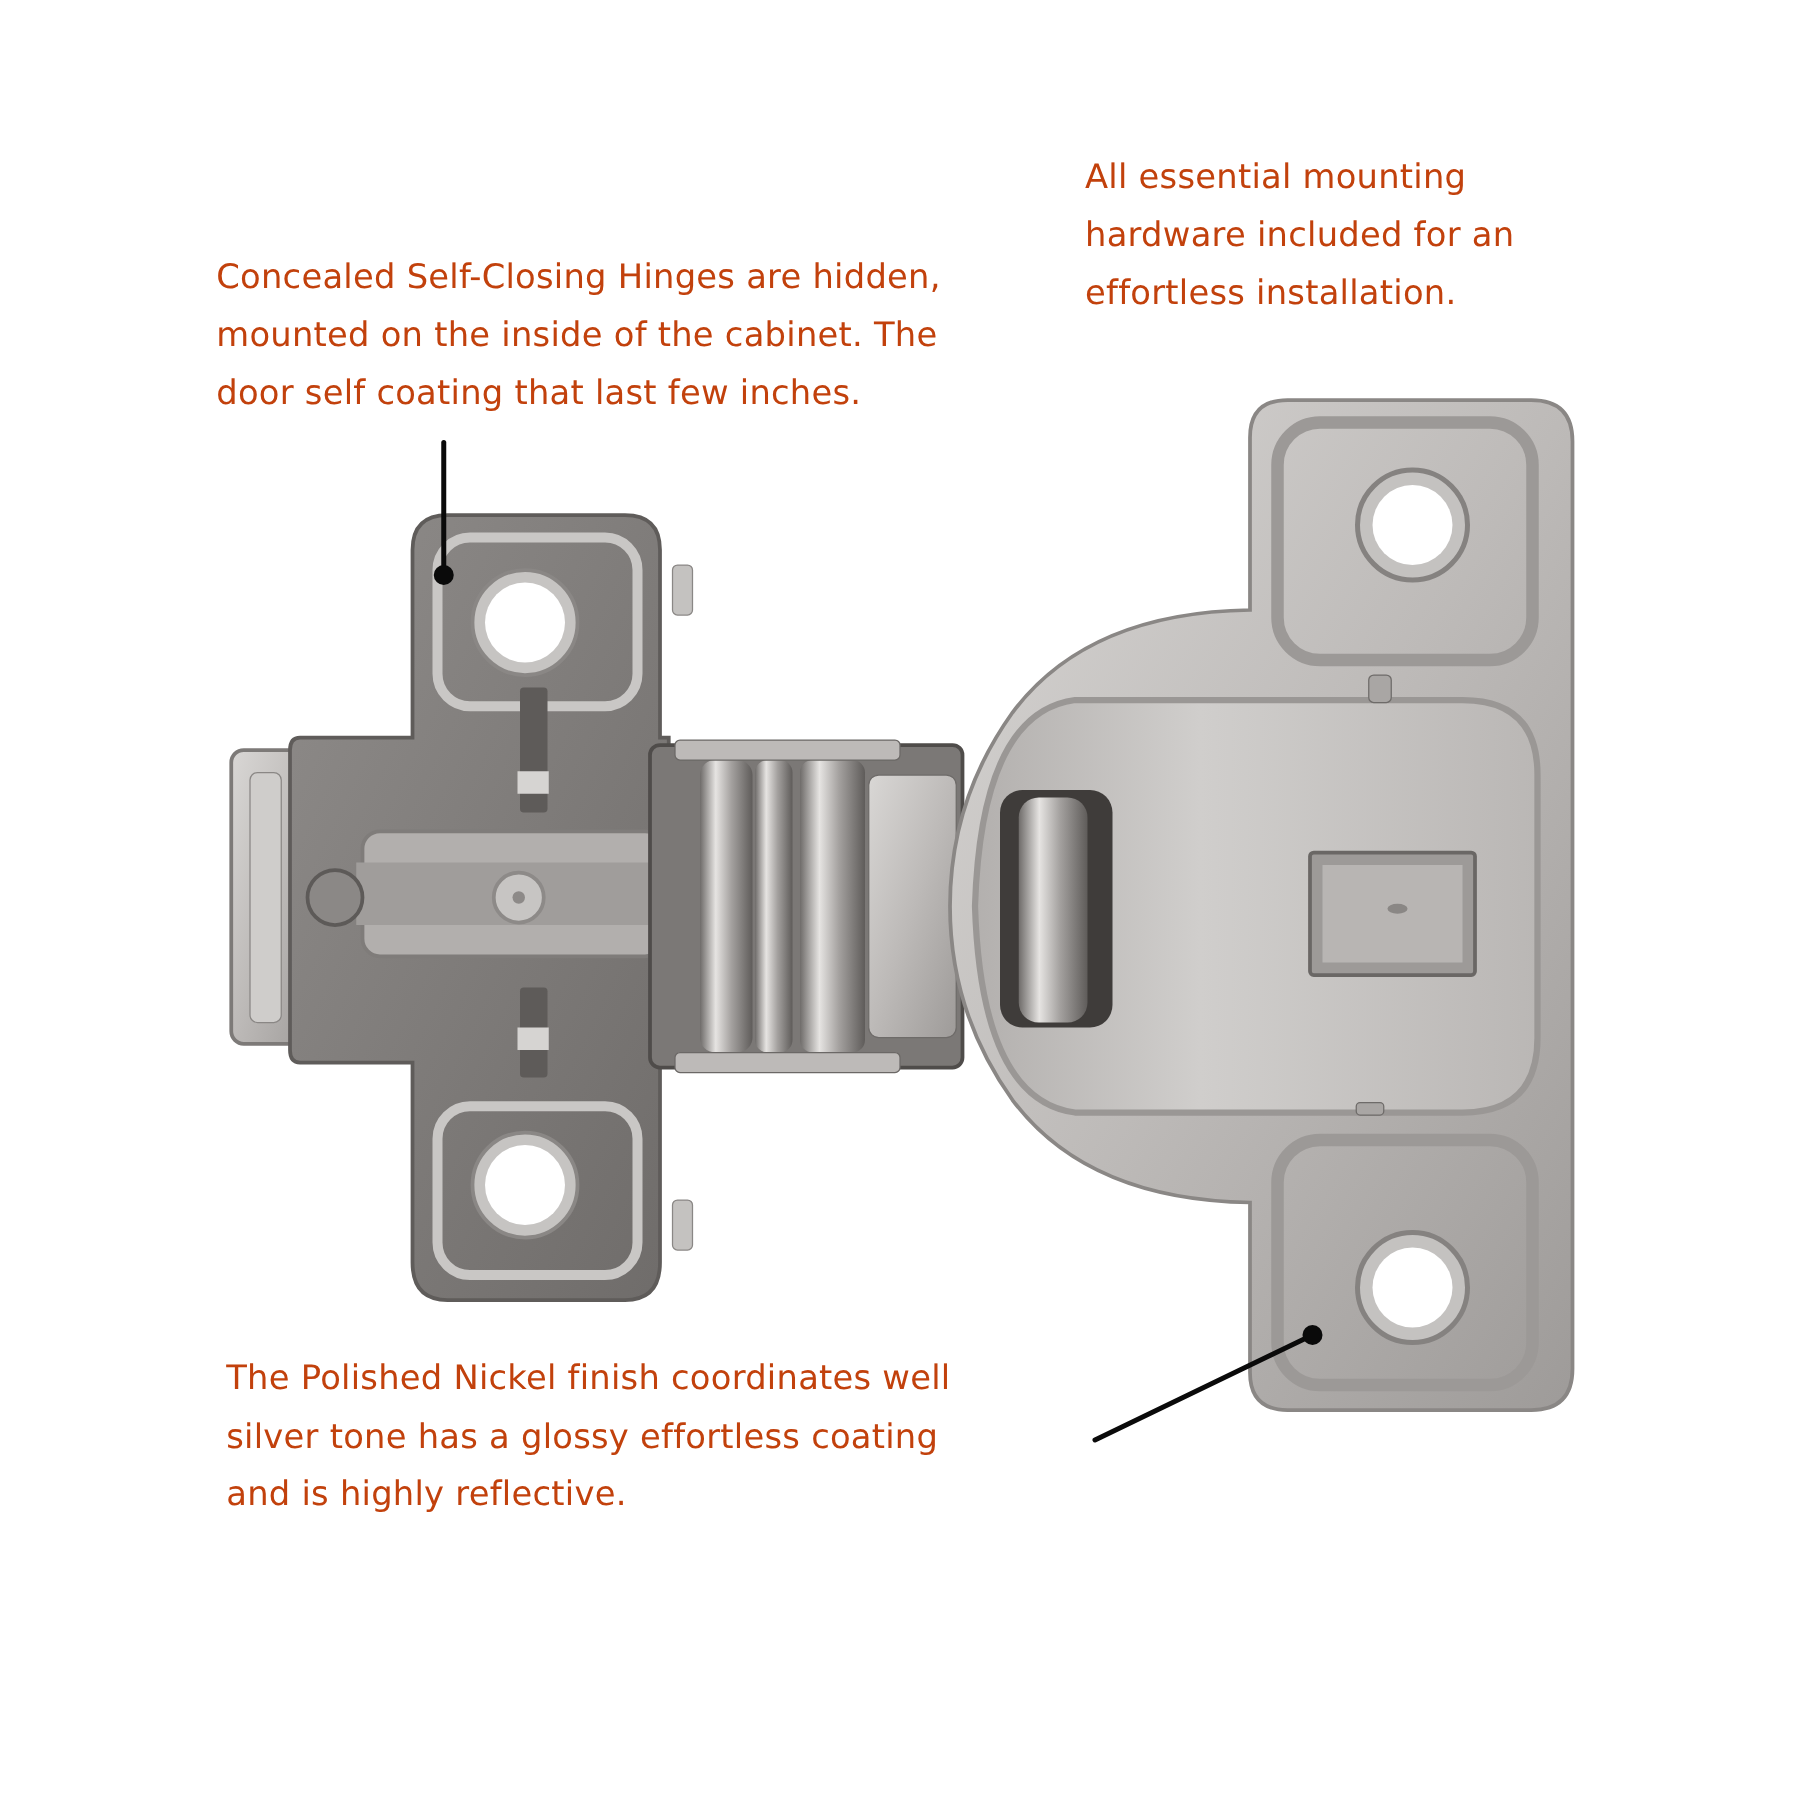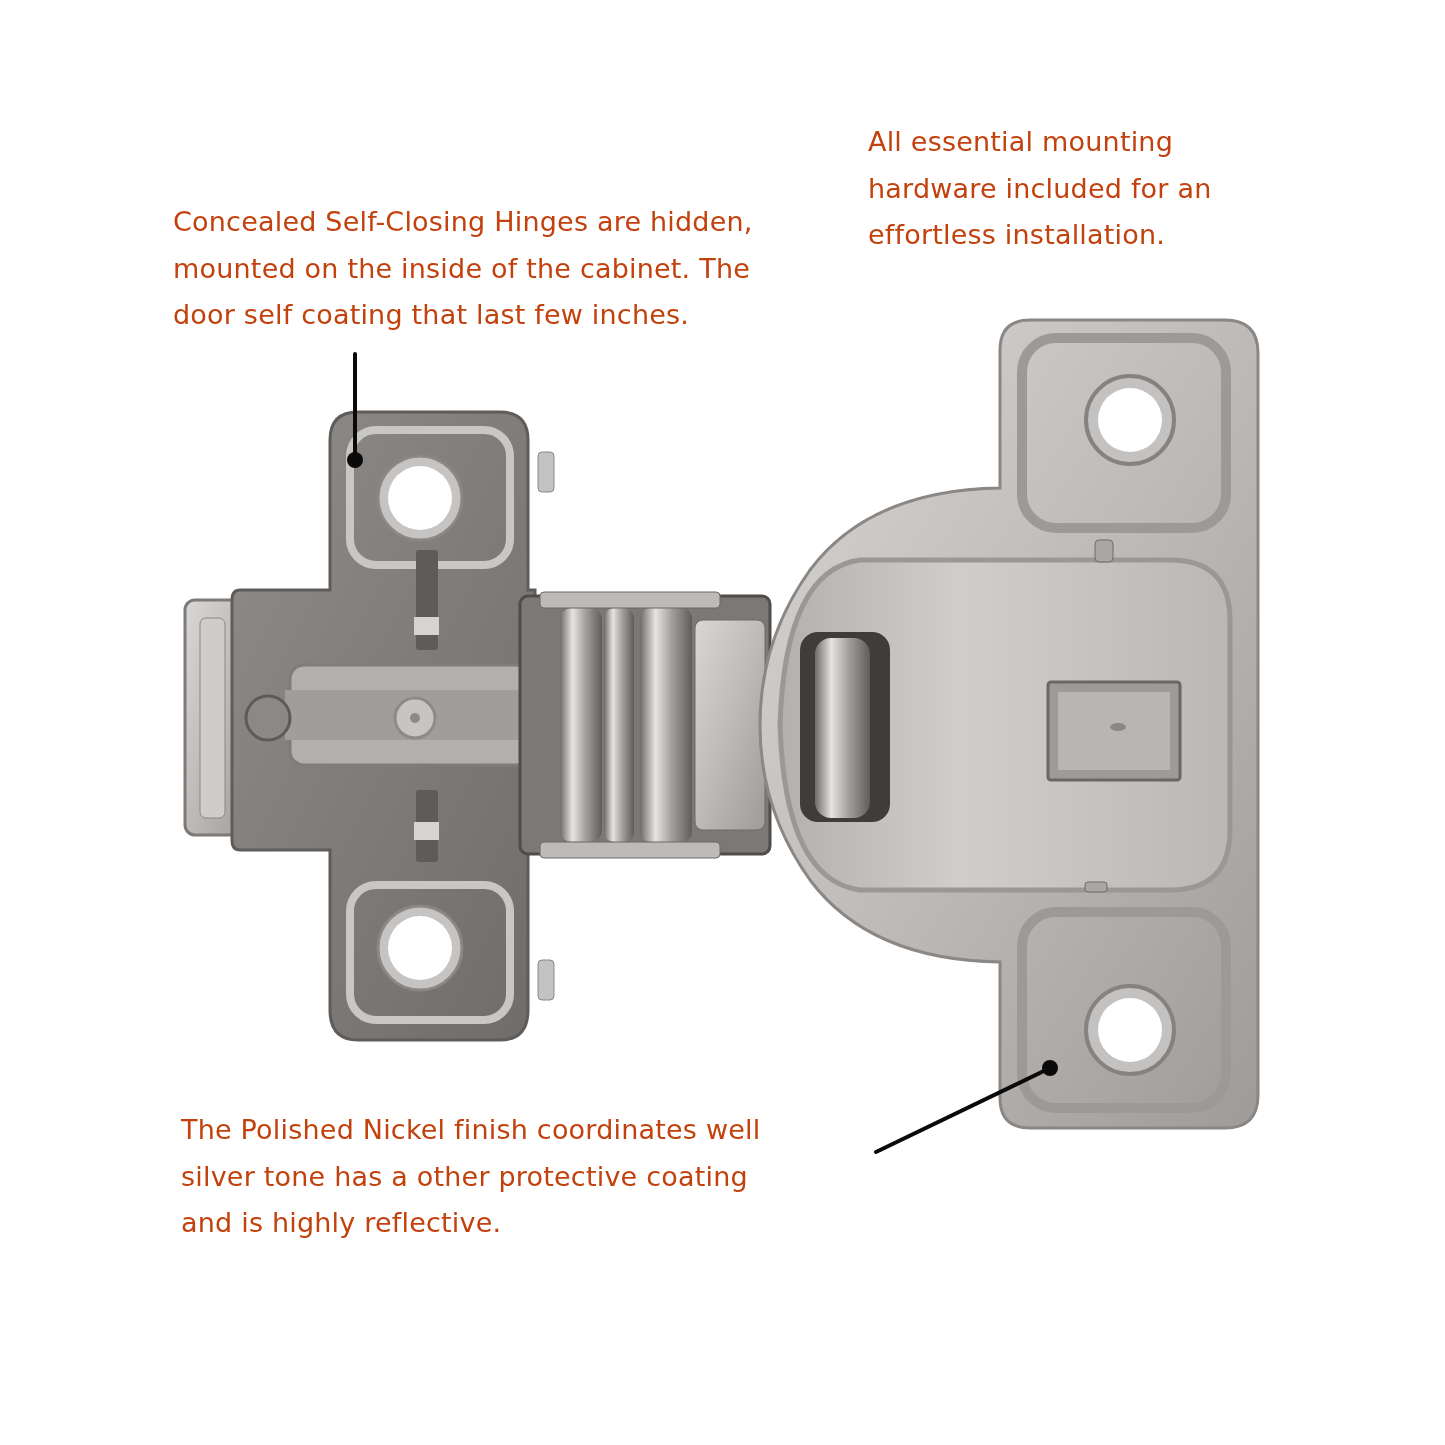--- a/index.html
+++ b/index.html
@@ -1,21 +1,21 @@
 <!DOCTYPE html>
 <html><head>
   <meta charset="utf-8">
   <style>
     html, body { margin: 0; padding: 0; background: #ffffff; }
     body { width: 1445px; height: 1445px; position: relative; overflow: hidden; font-family: "DejaVu Sans", sans-serif; color: #111111; }
     .callout-text { position: absolute; font-size: 27px; line-height: 46.5px; letter-spacing: 0.2px; color: #c2410c; }
     .callout-text span { display: block; white-space: nowrap; }
     #callout-top-left { left: 137px; top: 199px; margin-left: 36px; }
     #callout-top-right { left: 868px; top: 119px; }
-    #callout-bottom { left: 181px; top: 1080px; margin-top: 27px; }
+    #callout-bottom { left: 181px; top: 1080px; }
     #hinge-svg { position: absolute; left: 0; top: 0; }
   </style>
 </head>
 <body>
 
 <svg id="hinge-svg" width="1445" height="1445" viewBox="0 0 1445 1445" xmlns="http://www.w3.org/2000/svg">
   <defs>
     <linearGradient id="gMetal" x1="0" y1="0" x2="1" y2="1">
       <stop offset="0" stop-color="#d9d7d5"></stop>
       <stop offset="0.5" stop-color="#bdbab8"></stop>
@@ -106,15 +106,15 @@
 </div>
 
 <div id="callout-top-right" class="callout-text">
   <span>All essential mounting</span>
   <span>hardware included for an</span>
   <span>effortless installation.</span>
 </div>
 
 <div id="callout-bottom" class="callout-text">
   <span>The Polished Nickel finish coordinates well</span>
-  <span>silver tone has a other protective coating</span>
+  <span>silver tone has a glossy effortless coating</span>
   <span>and is highly reflective.</span>
 </div>
 
 </body></html>

